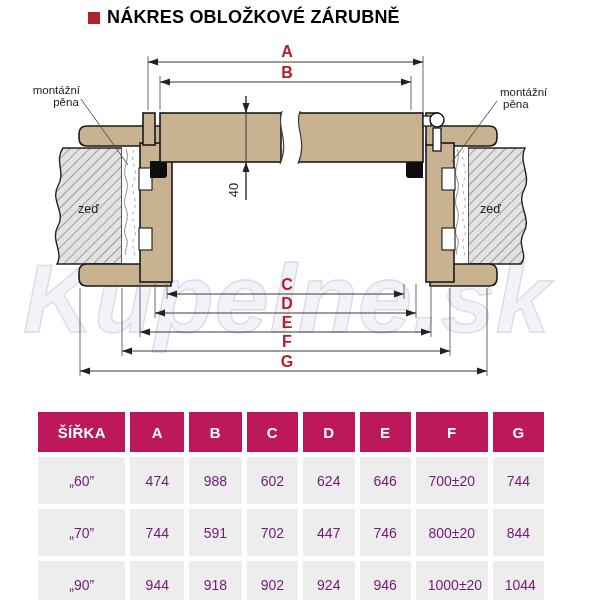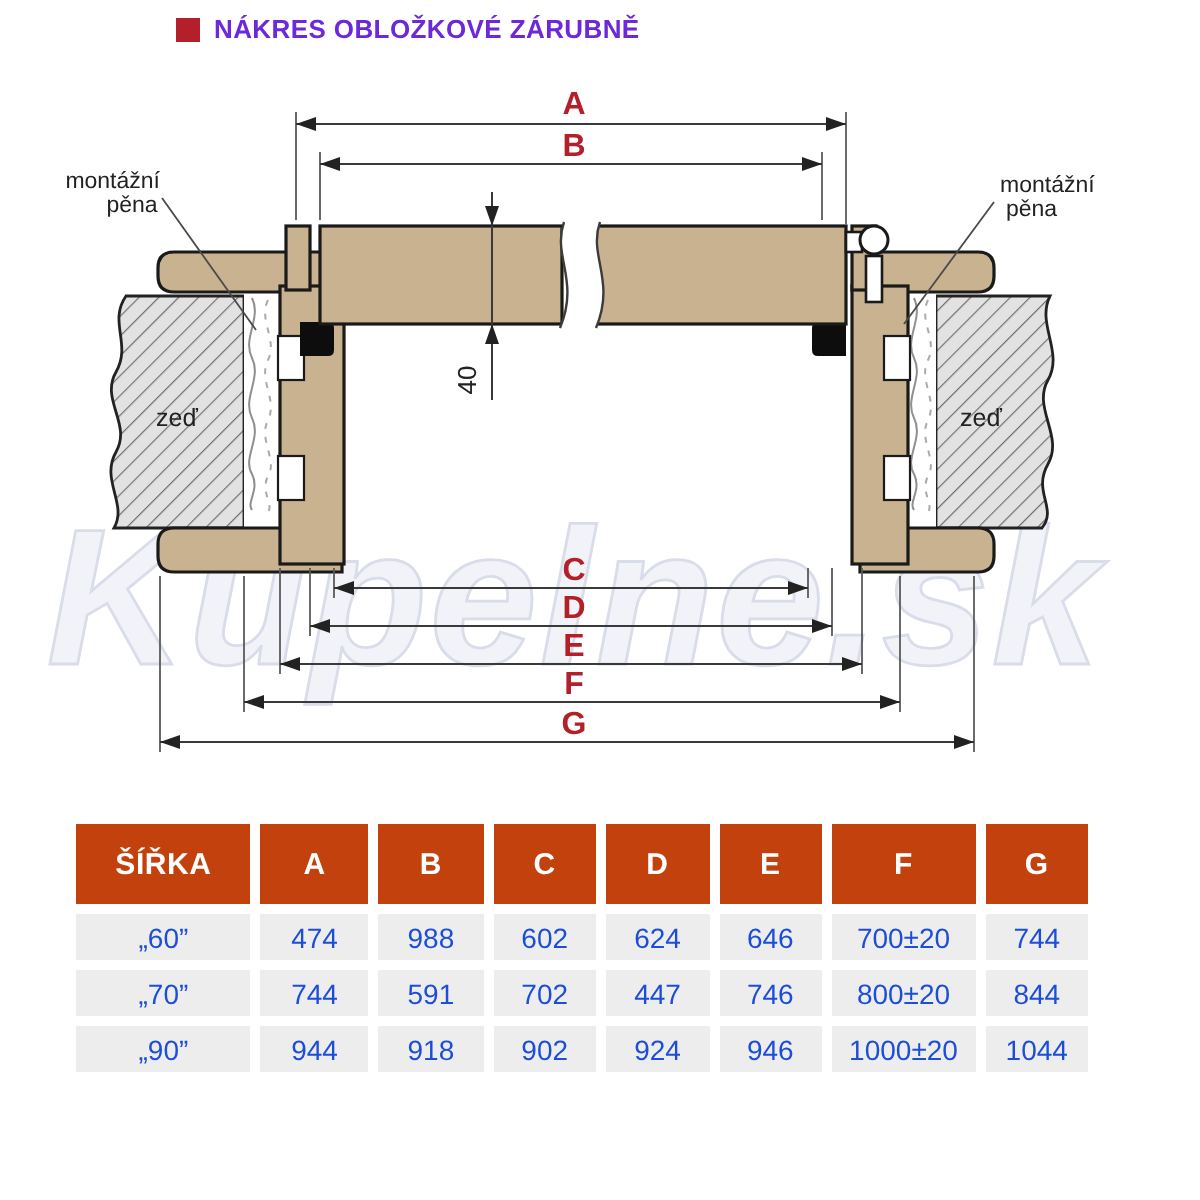--- a/index.html
+++ b/index.html
@@ -2,41 +2,41 @@
 <html><head>
 <meta charset="utf-8">
 <style>
   html,body{margin:0;padding:0;}
   body{
     width:600px;height:600px;position:relative;background:#ffffff;
     font-family:"Liberation Sans", sans-serif;overflow:hidden;
   }
   .page-header{position:absolute;left:88px;top:7px;display:flex;align-items:center;gap:7px;}
   .title-bullet{width:12px;height:12px;background:#b3202a;flex:0 0 auto;}
-  .page-title{font-size:13px;font-weight:bold;color:#6d28d9;letter-spacing:0.2px;white-space:nowrap;}
+  .page-title{font-size:18px;font-weight:bold;color:#000000;letter-spacing:0.2px;white-space:nowrap;}
   #drawing{position:absolute;left:0;top:42px;}
   .dimline{stroke:#3a3a3a;stroke-width:1;}
   .extline{stroke:#5a5a5a;stroke-width:0.9;}
   .leader{stroke:#4a4a4a;stroke-width:0.9;}
   .tan{stroke:#1a1a1a;stroke-width:1.6;}
   .slot{fill:#ffffff;stroke:#1a1a1a;stroke-width:1.1;}
   .foamline{fill:none;stroke:#8f8f8f;stroke-width:1;}
   .foamdash{fill:none;stroke:#aaaaaa;stroke-width:1;stroke-dasharray:3 4;}
   .anno{font-size:11.5px;fill:#222;}
   .dimlabel{font-size:16px;font-weight:bold;}
   .walltext{font-size:12.5px;fill:#222;}
   .tbl-wrap{position:absolute;left:33px;top:407px;width:516px;}
   table.sizes{width:100%;border-collapse:separate;border-spacing:5px;table-layout:fixed;}
   table.sizes th{
-    background:#c2410c;color:#ffffff;font-weight:bold;font-size:15px;
+    background:#be185d;color:#ffffff;font-weight:bold;font-size:15px;
     height:40px;text-align:center;padding:0;letter-spacing:0.3px;
   }
   table.sizes td{
-    background:#ededed;color:#1d4ed8;font-size:14px;height:23px;
-    text-align:center;padding:0;white-space:nowrap;
+    background:#ededed;color:#701a75;font-size:14px;height:23px;
+    text-align:center;padding:12px;white-space:nowrap;
   }
 </style>
 </head>
 <body>
 
 <div class="page-header">
   <div class="title-bullet"></div>
   <div class="page-title">NÁKRES OBLOŽKOVÉ ZÁRUBNĚ</div>
 </div>
 

